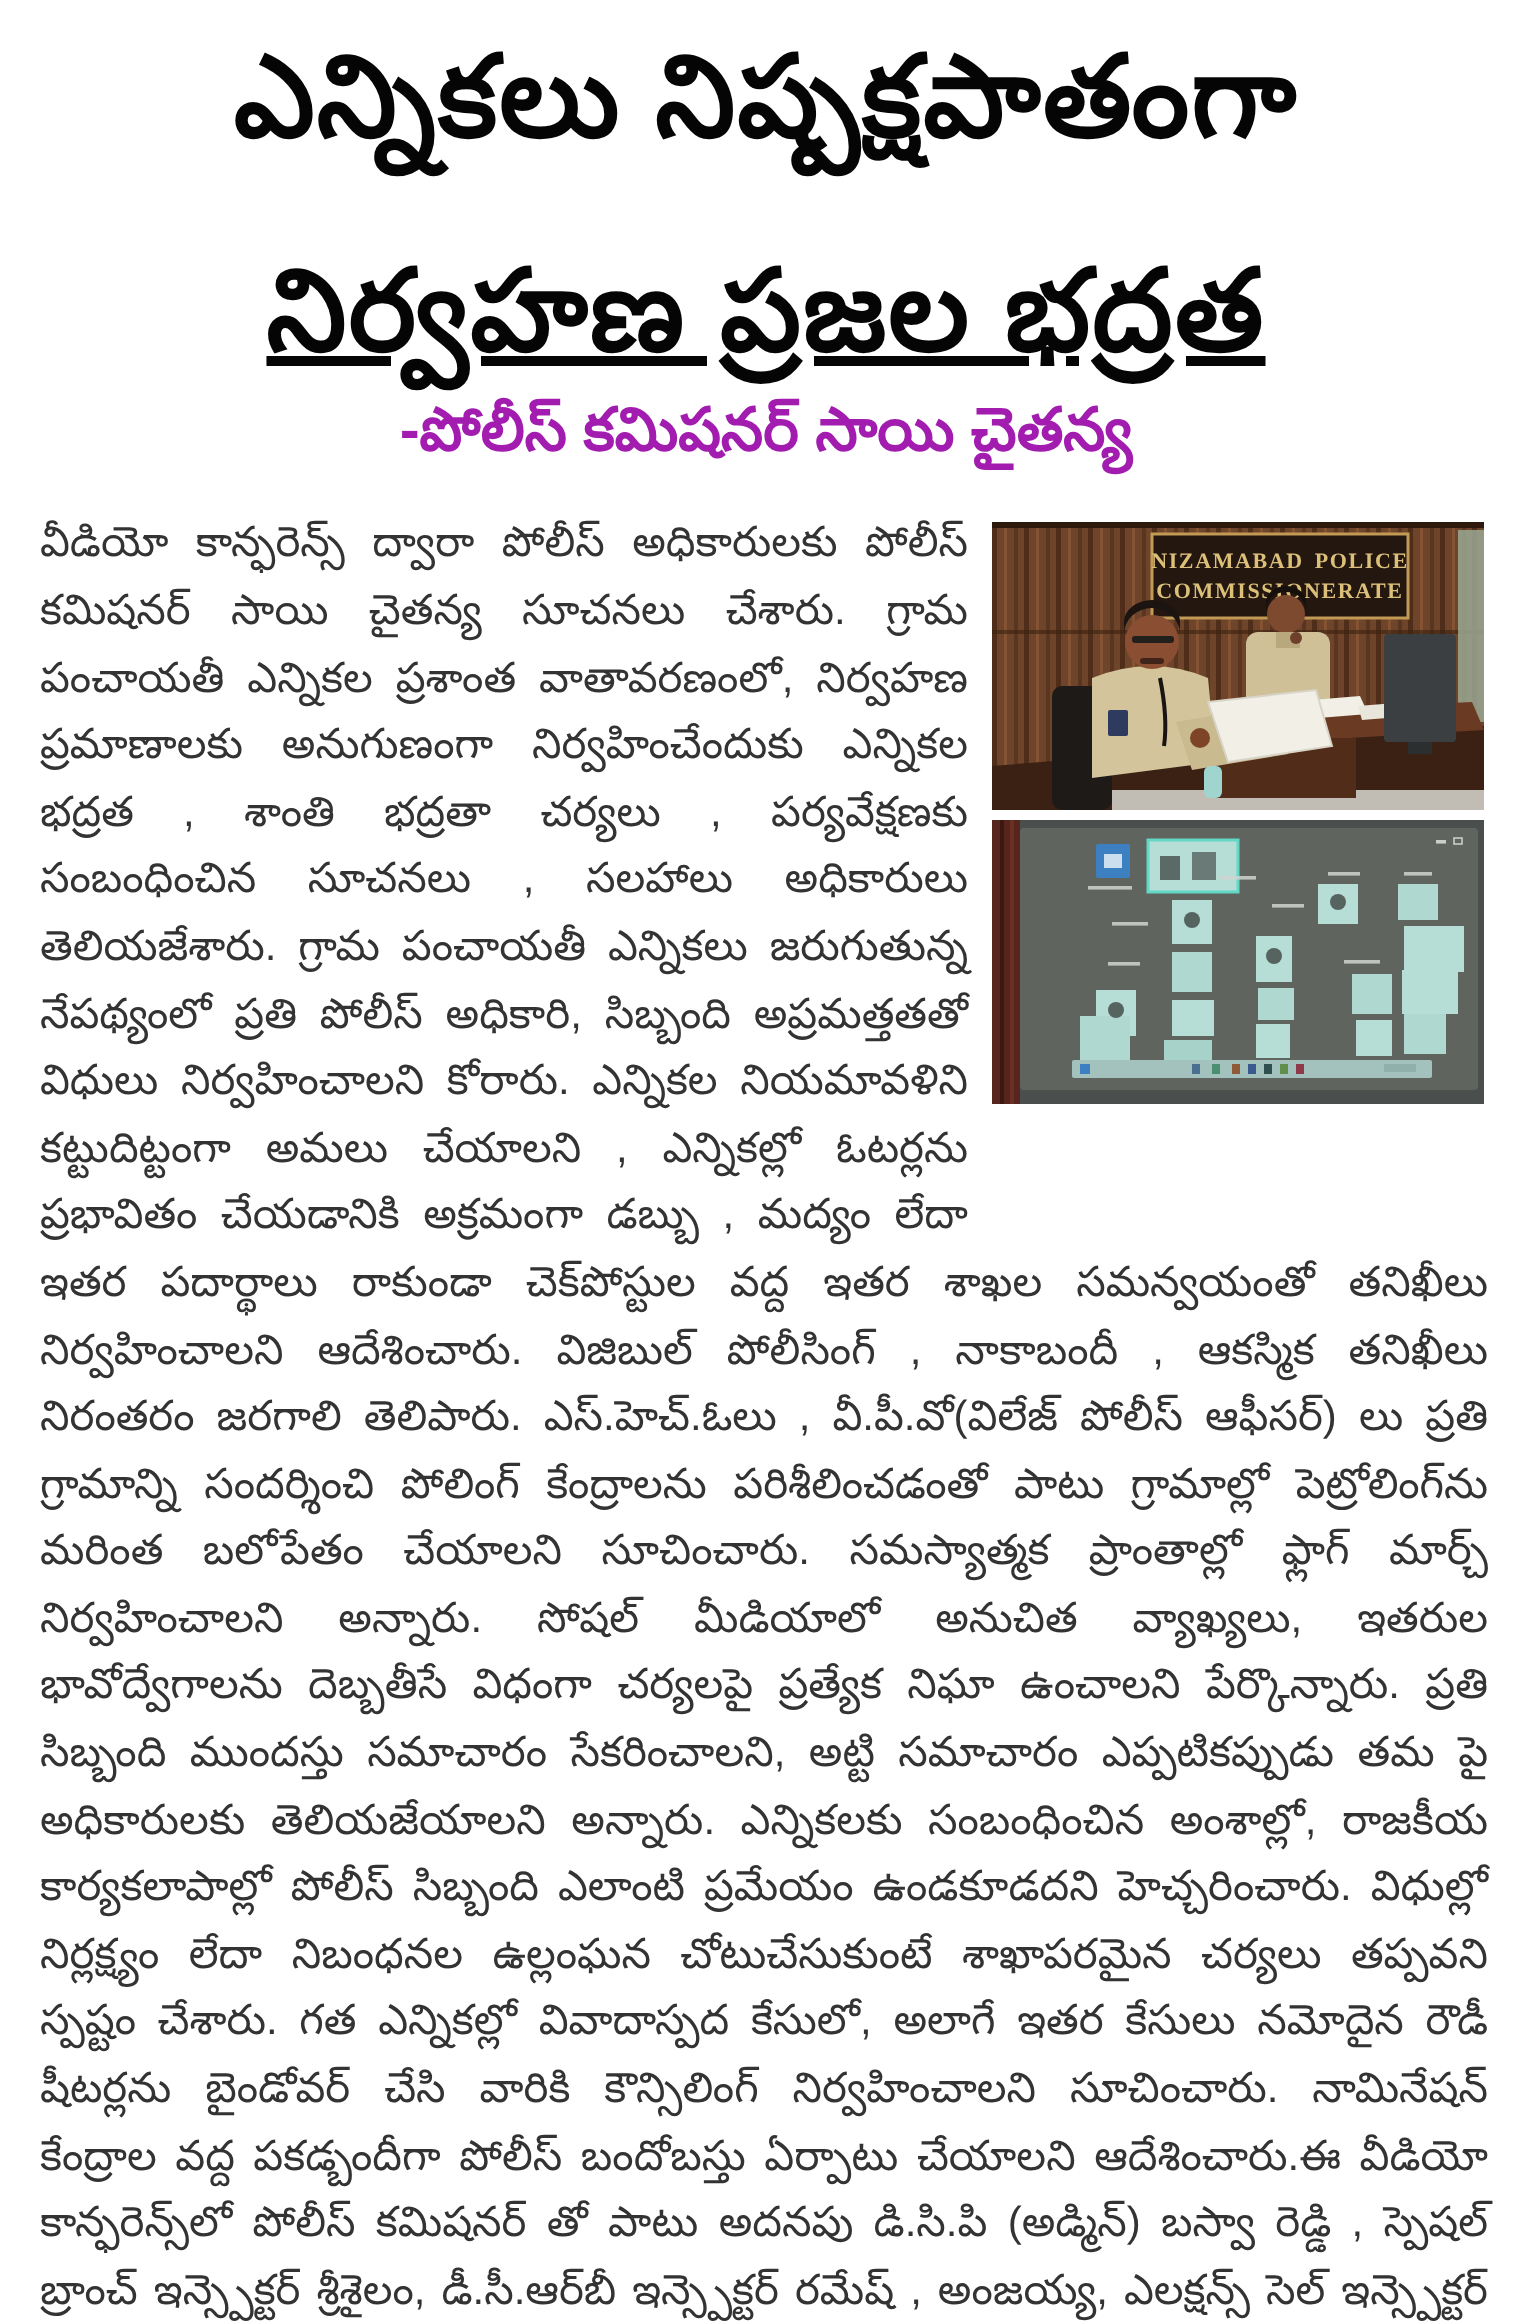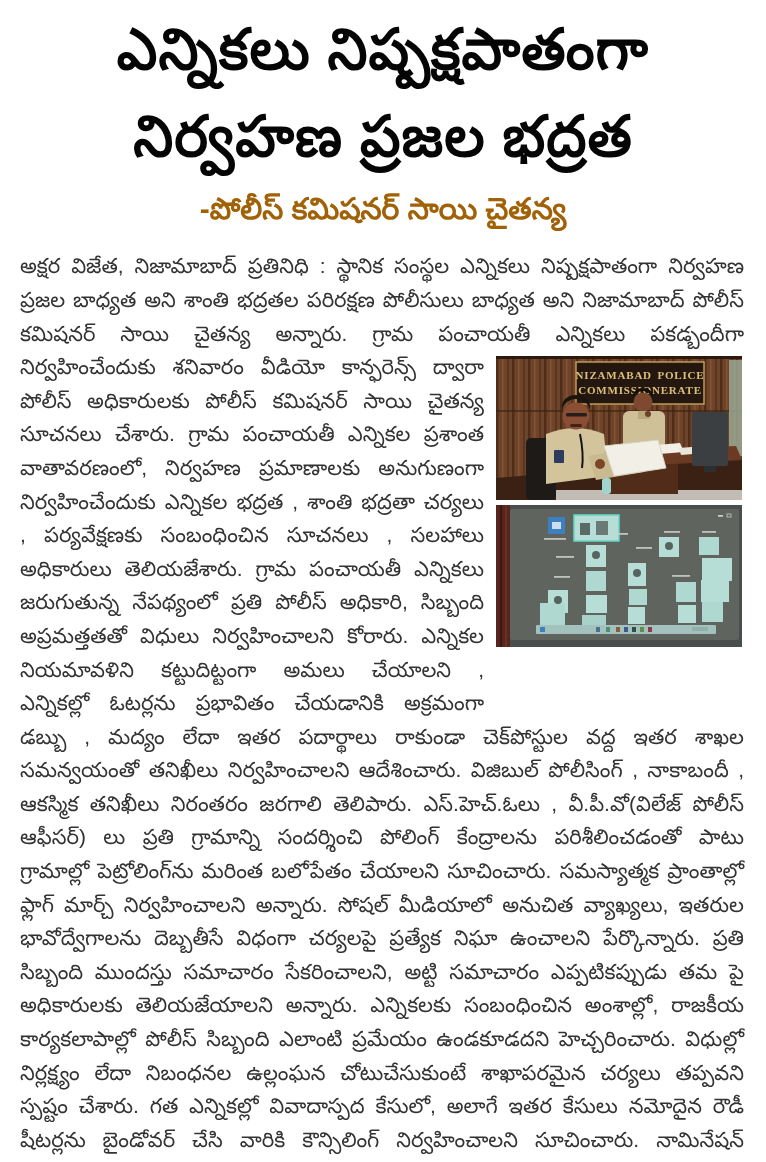--- a/index.html
+++ b/index.html
@@ -15,28 +15,28 @@
 
   .headline{
     text-align:center;
     font-weight:900;
     color:#050505;
     font-size:57px;
     line-height:1.1;
     letter-spacing:1px;
   }
   .headline.line1{margin-top:8px;}
-  .headline.line2{margin-top:24px;}
+  .headline.line2{margin-top:44px;text-decoration:underline;}
 
   .byline{
     text-align:center;
     font-weight:700;
-    color:#a16207;
+    color:#a21caf;
     font-size:30px;
-    margin-top:25px;
+    margin-top:12px;
   }
 
   .article{
     margin:16px 22px 0 20px;
     font-size:21px;
     line-height:1.60;
     text-align:justify;
     color:#333333;
     word-spacing:2px;
   }
@@ -61,21 +61,20 @@
 </head>
 <body>
 
 <div class="page">
 
   <div class="headline line1">ఎన్నికలు నిష్పక్షపాతంగా</div>
   <div class="headline line2">నిర్వహణ ప్రజల భద్రత</div>
   <div class="byline">-పోలీస్ కమిషనర్ సాయి చైతన్య</div>
 
   <p class="article">
-    <span>అక్షర విజేత, నిజామాబాద్ ప్రతినిధి : స్థానిక సంస్థల ఎన్నికలు నిష్పక్షపాతంగా నిర్వహణ ప్రజల బాధ్యత అని శాంతి భద్రతల పరిరక్షణ పోలీసులు బాధ్యత అని నిజామాబాద్ పోలీస్ కమిషనర్ సాయి చైతన్య అన్నారు. గ్రామ పంచాయతీ ఎన్నికలు పకడ్బందీగా నిర్వహించేందుకు శనివారం</span>
     <span class="photo-column">
 
       <svg class="photo-frame" width="246" height="144" viewBox="0 0 246 144" xmlns="http://www.w3.org/2000/svg">
         <defs>
           <pattern id="wood" width="16" height="144" patternUnits="userSpaceOnUse">
             <rect width="16" height="144" fill="#6e452a"></rect>
             <rect x="0" width="2.5" height="144" fill="#4f2d18"></rect>
             <rect x="6" width="1.5" height="144" fill="#835334"></rect>
             <rect x="11" width="2" height="144" fill="#5a3520"></rect>
           </pattern>

